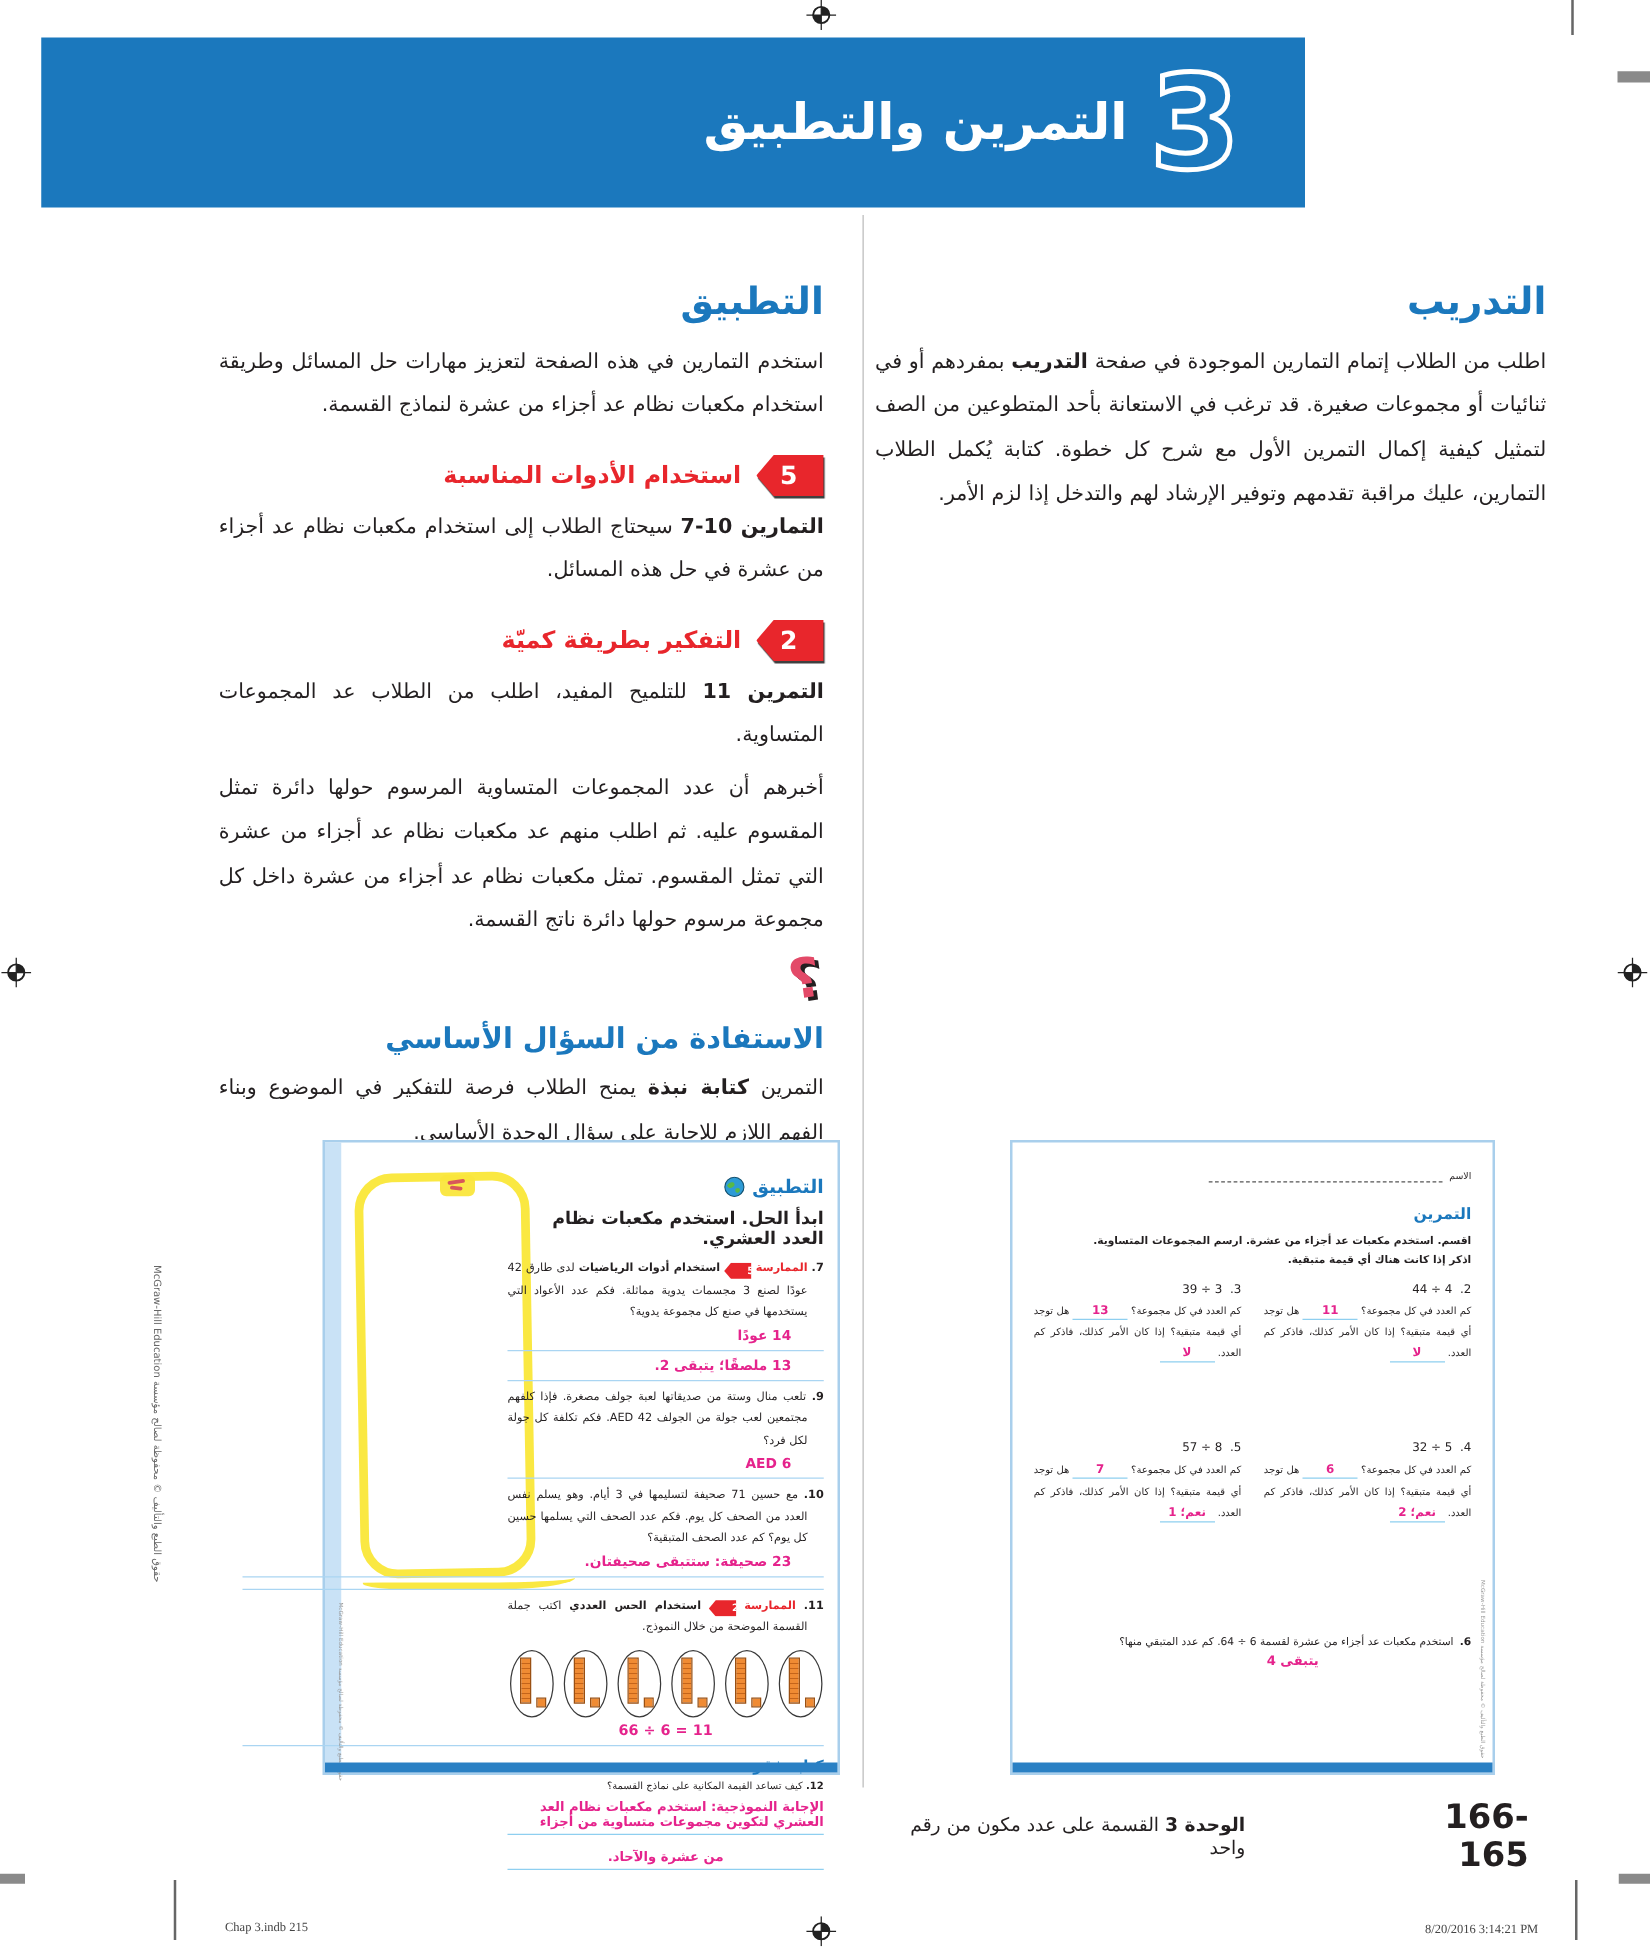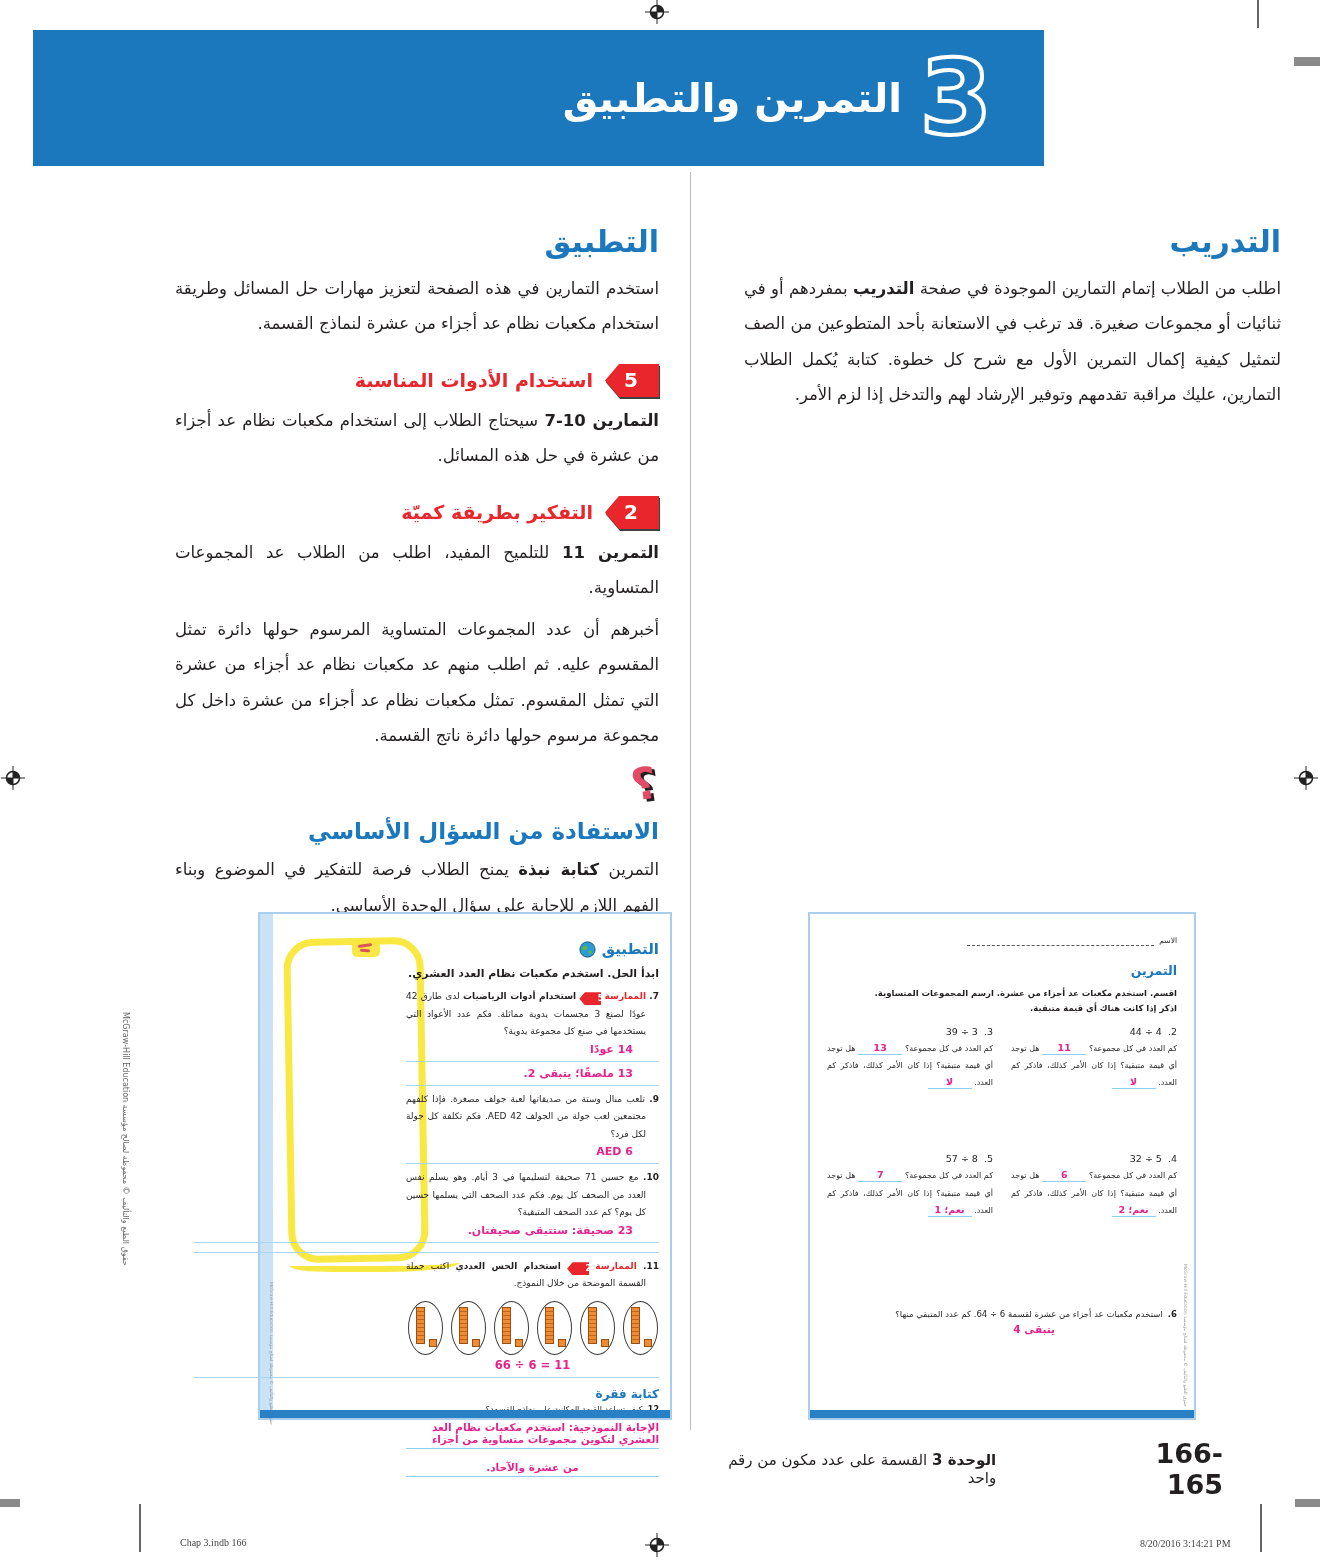--- a/index.html
+++ b/index.html
@@ -10,21 +10,21 @@
   .graybar{position:absolute;background:#8a8a8a;}
   .cropline{position:absolute;background:#666;}
   
   .band{position:absolute;left:33px;top:30px;width:1011px;height:136px;background:#1b78bd;
         display:flex;align-items:center;justify-content:flex-end;padding-right:52px;box-sizing:border-box;}
   .band-title{color:#fff;font-weight:bold;font-size:40px;margin-left:8px;margin-right:18px;}
   
   .vdiv{position:absolute;left:690px;top:172px;width:1px;height:1258px;background:#bcbcbc;}
   
   .col{position:absolute;direction:rtl;}
-  .col-train{left:700px;top:224px;width:537px;margin-left:44px;}
+  .col-train{left:700px;top:224px;width:537px;}
   .col-apply{left:175px;top:224px;width:484px;}
   .t-heading{font-size:30px;font-weight:bold;color:#1b78bd;margin:0 0 12px;}
   .t-body{font-size:16.5px;line-height:2.15;text-align:justify;margin:6px 0;}
   .practice-row{display:flex;align-items:center;gap:12px;margin:22px 0 4px;}
   .badge-wrap{filter:drop-shadow(1.5px 2px 0 rgba(30,30,30,.85));flex:0 0 auto;}
   .arrow-badge{width:54px;height:33px;background:#e8262c;
         clip-path:polygon(0 50%,26% 0,100% 0,100% 100%,26% 100%);
         color:#fff;font-weight:bold;font-size:20px;display:flex;align-items:center;justify-content:center;
         padding-right:2px;box-sizing:border-box;}
   .practice-title{color:#e8262c;font-weight:bold;font-size:19px;}
@@ -43,21 +43,21 @@
         border-radius:30px;transform:rotate(-1deg);}
   .hl-swoosh{position:absolute;left:30px;top:336px;width:170px;height:16px;
         border-bottom:6px solid rgba(250,230,50,.92);border-radius:0 0 45% 25%;}
   .hl-blob{position:absolute;left:92px;top:26px;width:28px;height:17px;background:rgba(250,230,60,.95);border-radius:5px;}
   .hl-blob i{position:absolute;left:6px;top:4px;width:14px;height:3px;background:#d8565a;border-radius:2px;transform:rotate(-8deg);}
   .hl-blob b{position:absolute;left:8px;top:9px;width:10px;height:3px;background:#d8565a;border-radius:2px;transform:rotate(6deg);}
   
   .wsl-content{position:absolute;top:26px;right:11px;width:253px;direction:rtl;}
   .ws-h-row{display:flex;align-items:center;gap:6px;margin-bottom:9px;}
   .wsl-h{color:#1b78bd;font-weight:bold;font-size:15px;}
-  .ws-lead{font-size:11px;font-weight:bold;margin:0 0 8px;}
+  .ws-lead{font-size:14px;font-weight:bold;margin:0 0 8px;}
   .ws-text{font-size:9px;line-height:1.95;margin:2px 0;text-align:justify;padding-right:13px;text-indent:-13px;}
   .ws-num{font-weight:bold;}
   .red{color:#e8262c;font-weight:bold;}
   .ws-badge{display:inline-flex;width:22px;height:13px;background:#e8262c;
         clip-path:polygon(0 50%,25% 0,100% 0,100% 100%,25% 100%);
         color:#fff;font-size:8px;font-weight:bold;align-items:center;justify-content:center;vertical-align:-2px;}
   .ws-ans{color:#e5238c;font-weight:bold;font-size:11px;margin:1px 26px 3px 0;}
   .ltr{direction:ltr;unicode-bidi:isolate;}
   .ws-sep{border:0;border-top:1.3px solid #aad5f2;margin:5px 0;}
   .full{margin-left:-212px;}
@@ -304,18 +304,18 @@
 
     <span class="vert vert-s" style="left:378px;top:350px">حقوق الطبع والتأليف © محفوظة لصالح مؤسسة McGraw-Hill Education</span>
     <div class="ws-band"></div>
   </div>
 
   <div class="footer">
     <span class="pages">166-165</span>
     <span class="unit-line"><b>الوحدة 3</b><span> القسمة على عدد مكون من رقم واحد</span></span>
   </div>
 
-  <span class="printtxt" style="left:180px;top:1537px">Chap 3.indb   166</span>
+  <span class="printtxt" style="left:180px;top:1537px">Chap 3.indb   215</span>
   <span class="printtxt" style="left:1140px;top:1538px">8/20/2016   3:14:21 PM</span>
 
   <span class="vert vert-main" style="left:130px;top:1012px">حقوق الطبع والتأليف © محفوظة لصالح مؤسسة McGraw-Hill Education</span>
 
 </div>
 
 </body></html>

